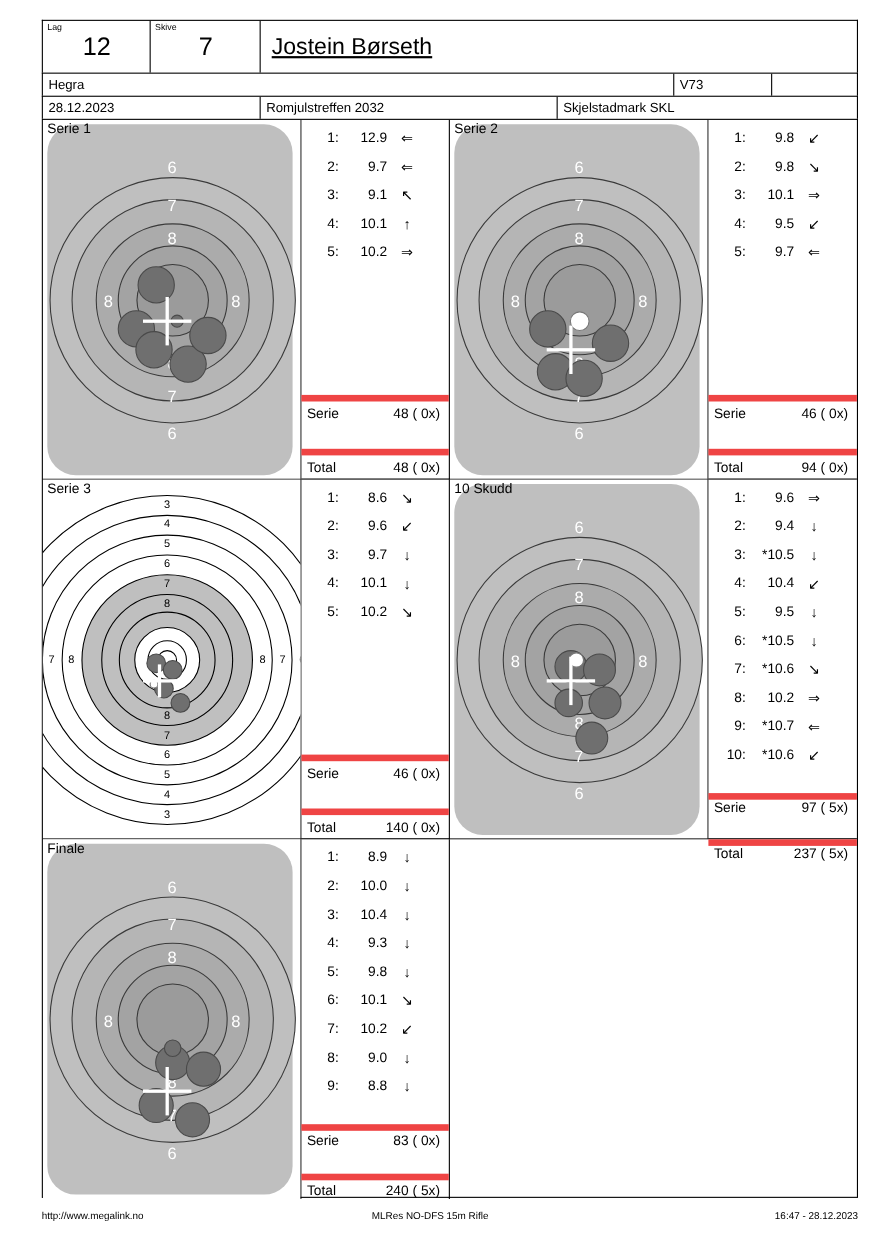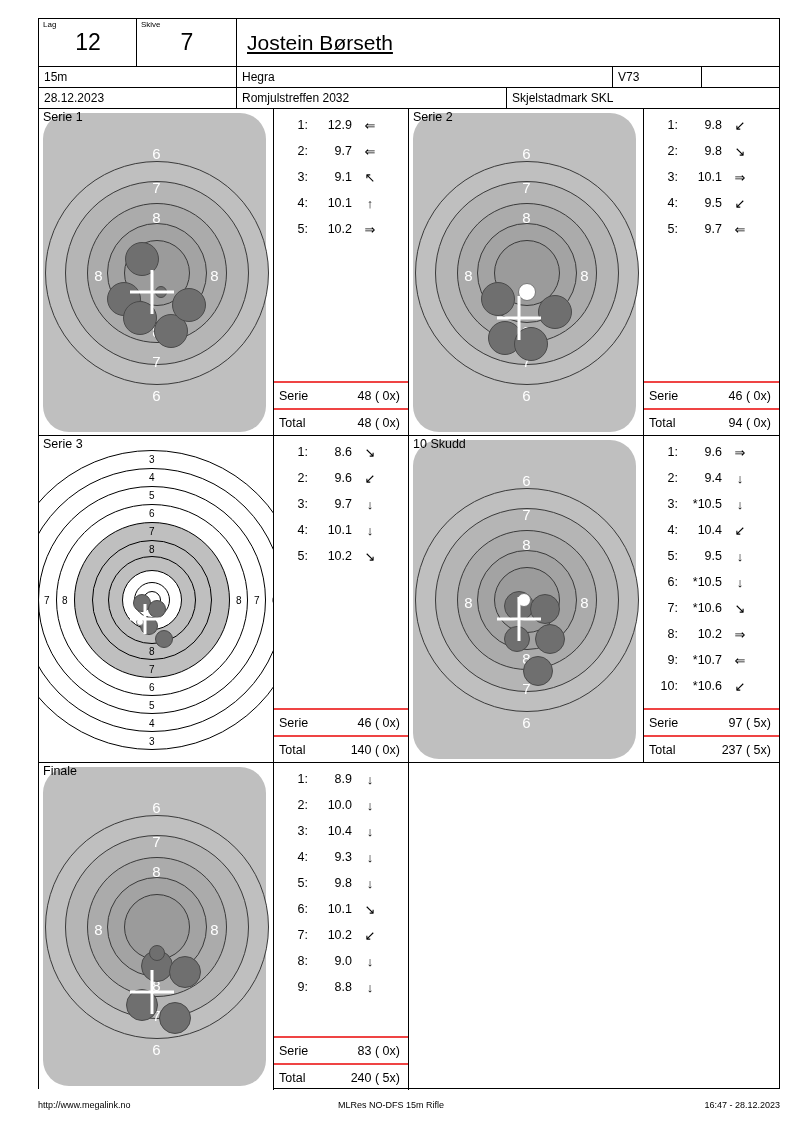--- a/index.html
+++ b/index.html
@@ -111,24 +111,25 @@
     font-size: 12.5px;
     height: 26px;
     padding-left: 6px;
   }
   .shot-row .n { width: 28px; text-align: right; }
   .shot-row .v { width: 52px; text-align: right; padding-right: 8px; }
   .shot-row .a { width: 20px; text-align: center; font-size: 13px; }
 
   .sumrow {
     display: flex;
-    border-top: 2px solid #ef4444;
+    border-top: 6px solid #ef4444;
     height: 27px;
     font-size: 12.5px;
     align-items: center;
+    margin-top: 22px;
   }
   .sumrow .lbl { padding-left: 5px; flex: 1; }
   .sumrow .val { padding-right: 8px; text-align: right; }
 
   .serie-title {
     position: absolute;
     left: 4px; top: 1px;
     font-size: 12.5px;
     z-index: 20;
     color: #000;
@@ -194,21 +195,20 @@
     <div class="hdr-cell c-skive">
       <span class="hdr-lbl">Skive</span>
       <span class="hdr-big">7</span>
     </div>
     <div class="hdr-cell c-name">
       <span class="nm">Jostein Børseth</span>
     </div>
   </div>
 
   <div class="row2">
-    <div class="r2a">15m</div>
     <div class="r2b">Hegra</div>
     <div class="r2c">V73</div>
     <div class="r2d"></div>
   </div>
 
   <div class="row3">
     <div class="r3a">28.12.2023</div>
     <div class="r3b">Romjulstreffen 2032</div>
     <div class="r3c">Skjelstadmark SKL</div>
   </div>

